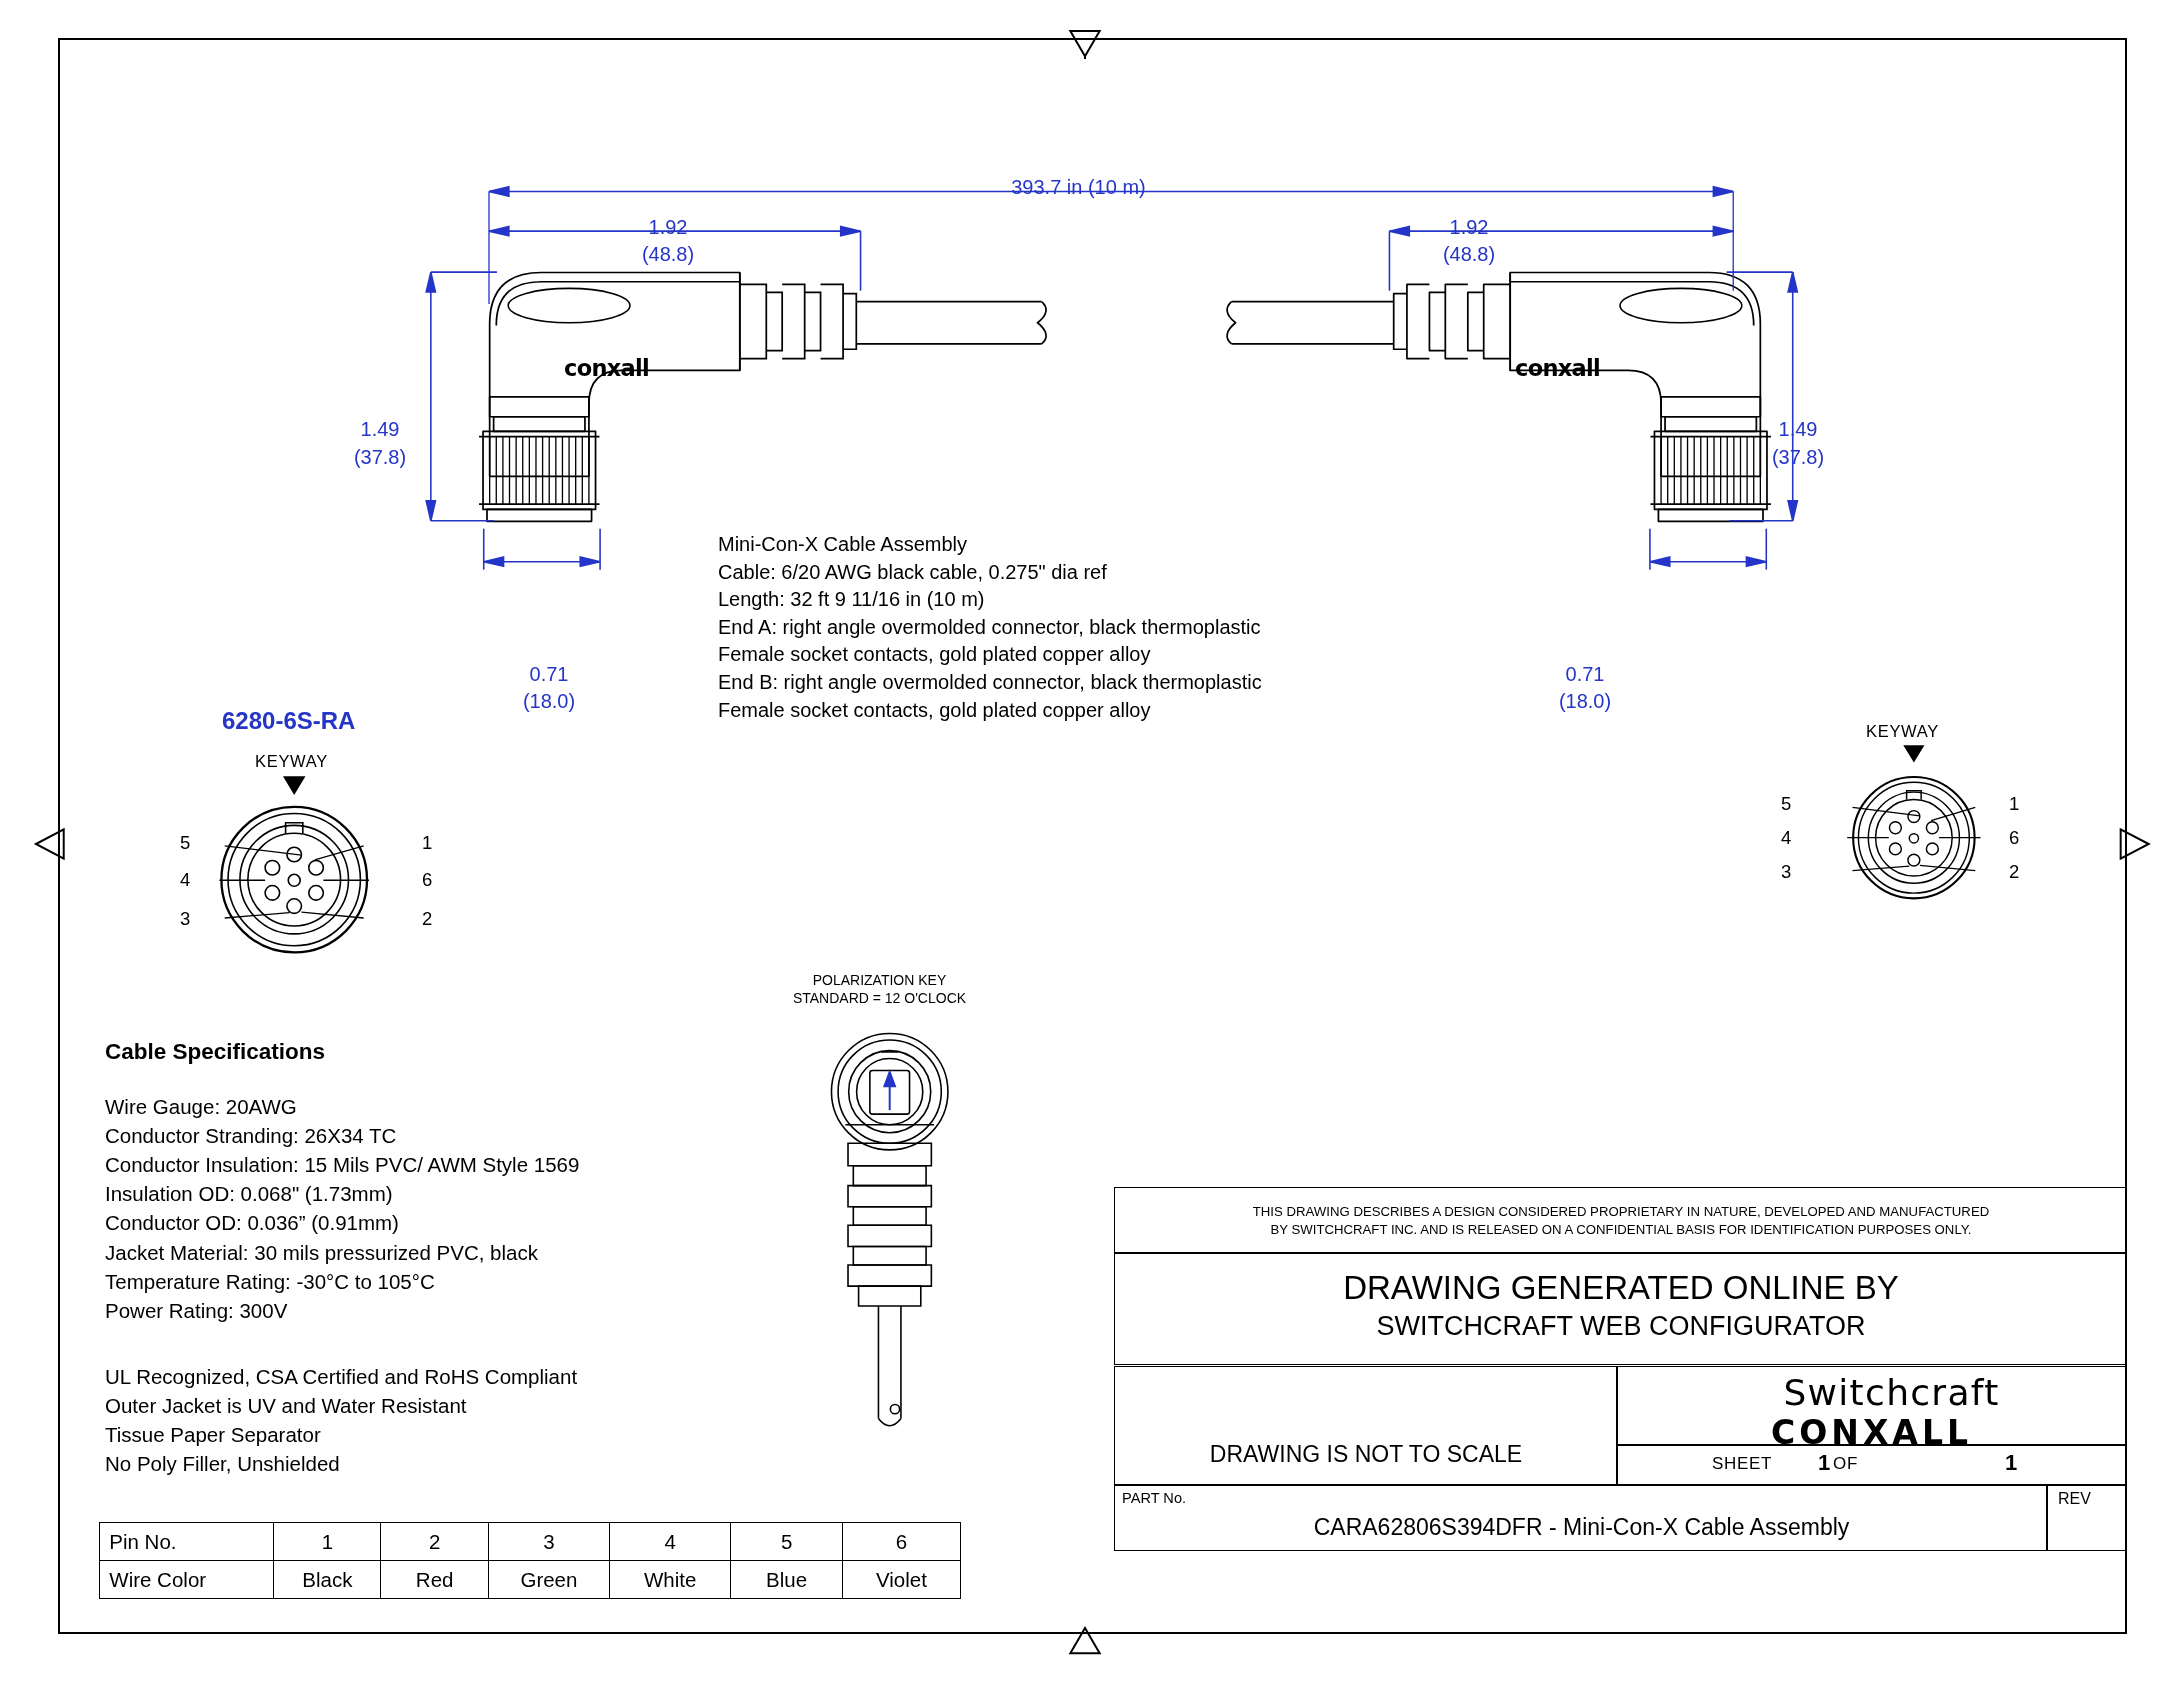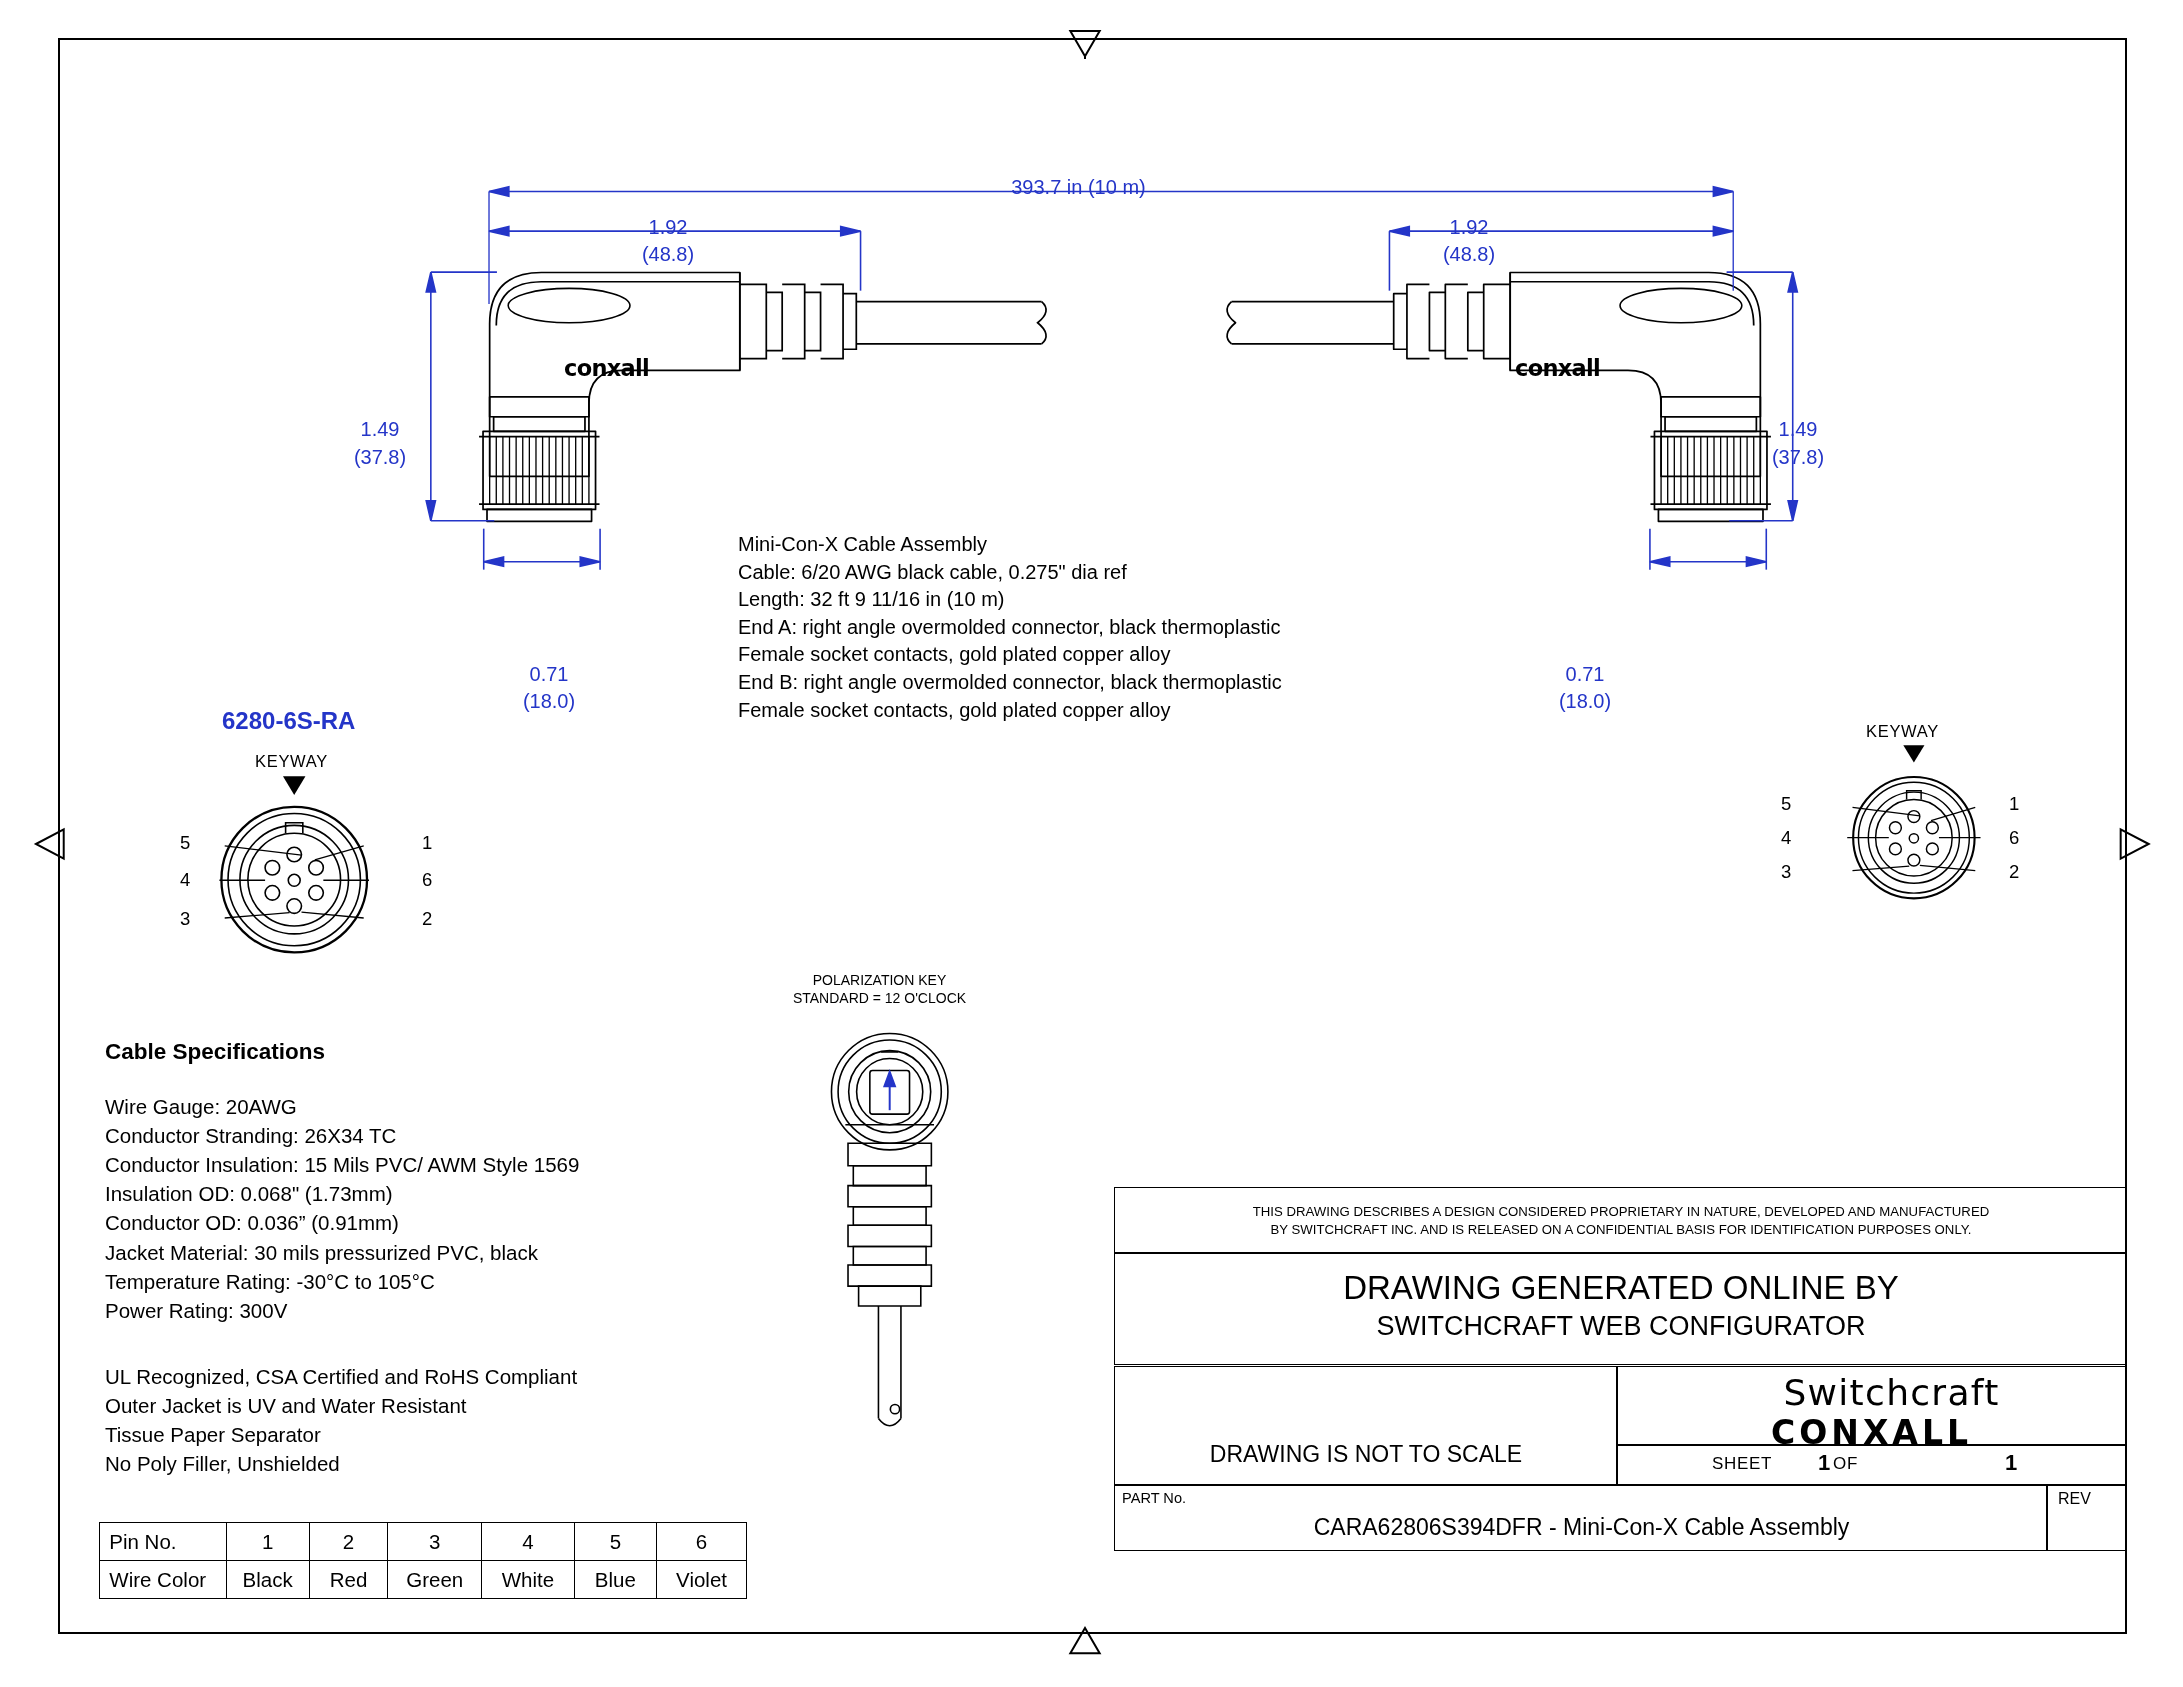--- a/index.html
+++ b/index.html
@@ -6,21 +6,21 @@
   body{width:2183px;height:1687px;font-family:"Liberation Sans",sans-serif;color:#000;}
   #sheet{position:relative;width:2183px;height:1687px;overflow:hidden;}
 
   .abs{position:absolute;}
 
   
   .border-outer{position:absolute;left:58px;top:38px;width:2069px;height:1596px;border:2px solid #000;box-sizing:border-box;}
 
   .dimtxt{position:absolute;color:#2435c8;font-size:20px;line-height:1.22;text-align:center;white-space:pre;}
 
-  .notes{position:absolute;font-size:20px;line-height:1.38;white-space:pre;color:#000;margin-left:20px;}
+  .notes{position:absolute;font-size:20px;line-height:1.38;white-space:pre;color:#000;}
 
   .spec-title{position:absolute;font-size:22.5px;font-weight:bold;}
   .spec-body{position:absolute;font-size:20.5px;line-height:1.42;white-space:pre;}
 
   .partlabel{position:absolute;color:#2435c8;font-size:24px;font-weight:bold;}
 
   .keyway-label{position:absolute;font-size:16.5px;letter-spacing:0.7px;}
   .pinnum{position:absolute;font-size:18.5px;}
 
   .polar-label{position:absolute;font-size:14px;text-align:center;line-height:1.3;white-space:pre;}
@@ -346,21 +346,21 @@
       <path d="M108,614 q17,22 34,0"></path>
       <circle cx="133" cy="600" r="7"></circle>
     </g>
 
     <g stroke="#2435c8" fill="#2435c8" stroke-width="3">
       <line x1="125" y1="148" x2="125" y2="100"></line>
       <polygon points="125,90 117,112 133,112"></polygon>
     </g>
   </svg>
 
-  <table class="pintable" style="left:99px;top:1522px;width:648px;">
+  <table class="pintable" style="left:99px;top:1522px;width:862px;">
     <tbody>
         <tr>
       <td class="hdr" style="width:152px;">Pin No.</td>
       <td style="width:99px;">1</td>
       <td style="width:99px;">2</td>
       <td style="width:112px;">3</td>
       <td style="width:112px;">4</td>
       <td style="width:103px;">5</td>
       <td style="width:109px;">6</td>
     </tr>

